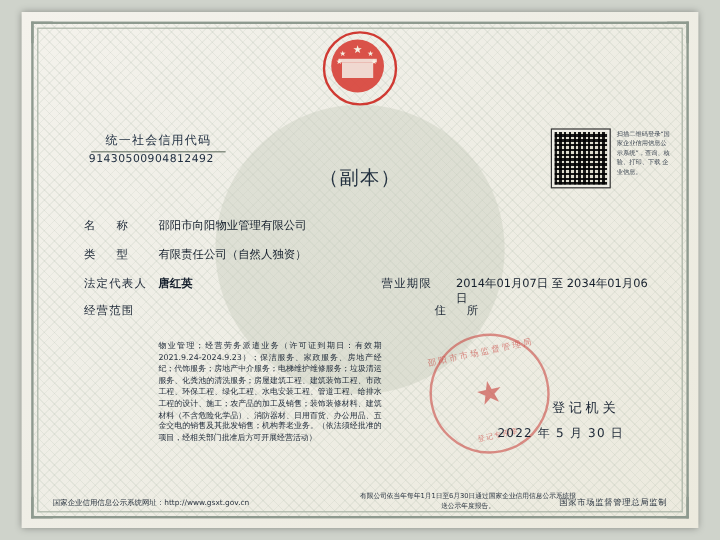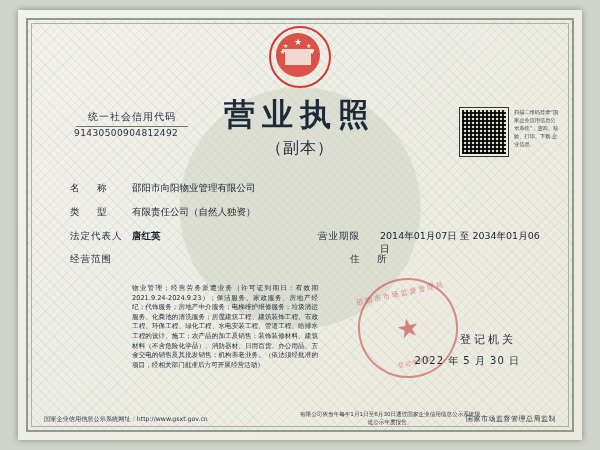--- a/index.html
+++ b/index.html
@@ -105,21 +105,21 @@
   .val.bold{font-weight:bold;}
   .scope{
     position:absolute;left:52px;top:243px;width:248px;display:flex;
     font-size:9.5px;color:#1c2736;
   }
   .scope .lbl{width:62px;flex:0 0 62px;letter-spacing:1px;}
   .scope .val{
     flex:1;font-size:6.6px;line-height:9.6px;color:#1b2635;text-align:justify;margin-top:31px;
   }
   .addr{
-    position:absolute;left:332px;top:243px;width:222px;display:flex;font-size:9.5px;color:#1c2736;align-items:center;
+    position:absolute;left:344px;top:243px;width:222px;display:flex;font-size:9.5px;color:#1c2736;align-items:center;
   }
   .addr .lbl{width:62px;flex:0 0 62px;letter-spacing:4px;}
   .addr .val{flex:1;font-size:8px;line-height:12px;}
   
   .seal{
     position:absolute;left:340px;top:268px;width:96px;height:96px;border-radius:50%;
     border:2.5px solid rgba(200,60,55,.55);
     color:rgba(200,60,55,.6);
     transform:rotate(-12deg);
   }
@@ -177,21 +177,20 @@
       <div class="inner"></div>
       <div class="bar"></div>
       <div class="gate"></div>
       <div class="star" style="left:25px;top:12px;">★</div>
       <div class="star" style="left:14px;top:15px;font-size:6px;">★</div>
       <div class="star" style="left:11px;top:21px;font-size:6px;">★</div>
       <div class="star" style="left:37px;top:15px;font-size:6px;">★</div>
       <div class="star" style="left:40px;top:21px;font-size:6px;">★</div>
     </div>
 
-    <div class="title-main">营业执照</div>
     <div class="title-sub">（副本）</div>
 
     <div class="code-label">统一社会信用代码</div>
     <div class="code-value">91430500904812492</div>
 
     <div class="qr"></div>
     <div class="qr-note">扫描二维码登录“国家企业信用信息公示系统”，查询、核验、打印、下载 企业信息。</div>
 
     <div class="fields">
       <div class="row">

